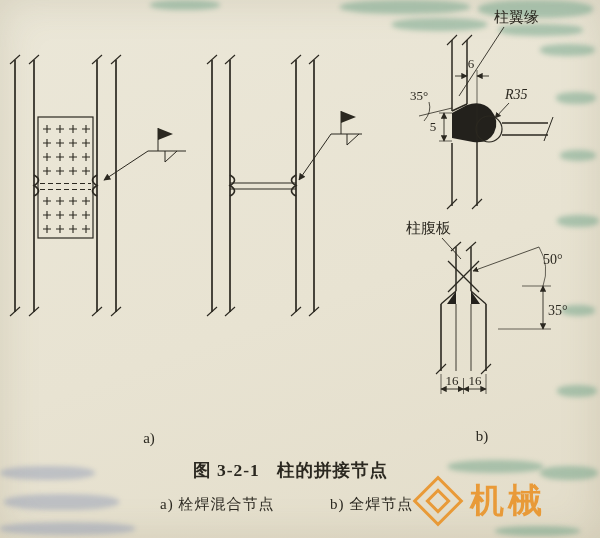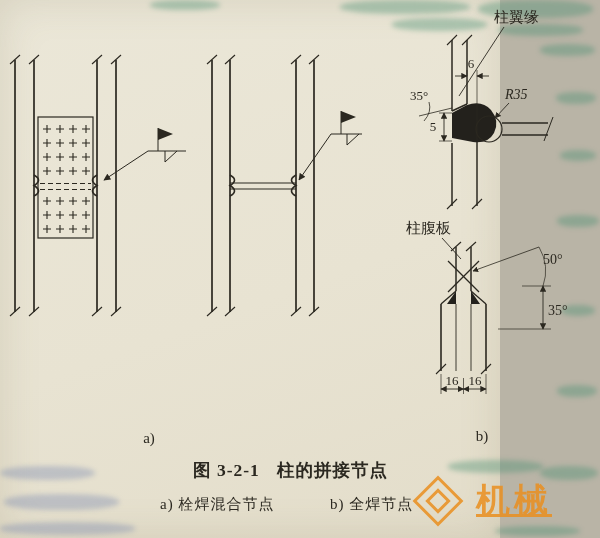--- a/index.html
+++ b/index.html
@@ -2,42 +2,42 @@
 <html><head>
 <meta charset="utf-8">
 <style>
   html,body{margin:0;padding:0;}
   body{
     width:600px;height:538px;overflow:hidden;
     font-family:"Liberation Serif","DejaVu Serif",serif;
     background:#b9b4a6;
   }
   .page{
-    position:relative;width:500px;height:538px;
+    position:relative;width:600px;height:538px;
     background:linear-gradient(160deg,#ebe7d8 0%,#e8e3d2 55%,#e3ddca 100%);
     box-shadow:inset 0 0 40px rgba(120,110,80,.18);
   }
   .fig{position:absolute;left:0;top:0;}
   .fig text{fill:#2b2820;font-family:"Liberation Serif","DejaVu Serif",serif;}
   .t13{font-size:13px;}
   .t14{font-size:14px;}
   .t15{font-size:15px;}
   .cap{font-size:17.5px;font-weight:bold;letter-spacing:1px;}
   .sub{font-size:15px;letter-spacing:1px;}
   .ital{font-style:italic;}
   .bleed{
     position:absolute;display:block;border-radius:45%;
     filter:blur(2.5px);pointer-events:none;
   }
   .bleed-t{background:rgba(72,142,112,.38);}
   .bleed-b{background:rgba(96,116,168,.30);}
   .watermark{
     position:absolute;left:420px;top:478px;
-    display:flex;align-items:center;gap:20px;
-    color:#ea8f1f;opacity:.85;text-decoration:underline;
+    display:flex;align-items:center;gap:14px;
+    color:#ea8f1f;opacity:.85;
   }
   .wm-diamond{
     width:30px;height:30px;border:3px solid #ea8f1f;
     transform:rotate(45deg);
     display:flex;align-items:center;justify-content:center;
     flex:none;
   }
   .wm-diamond-inner{width:12px;height:12px;border:3px solid #ea8f1f;}
   .wm-text{
     font-size:34px;font-weight:bold;letter-spacing:4px;

